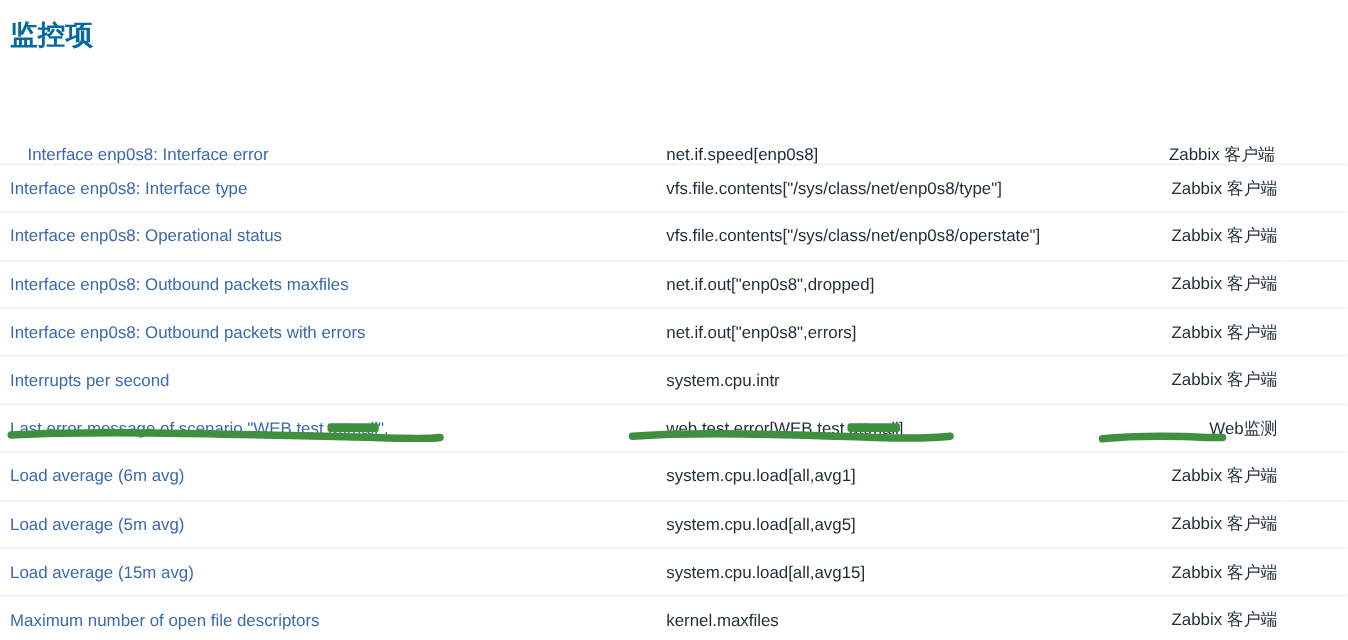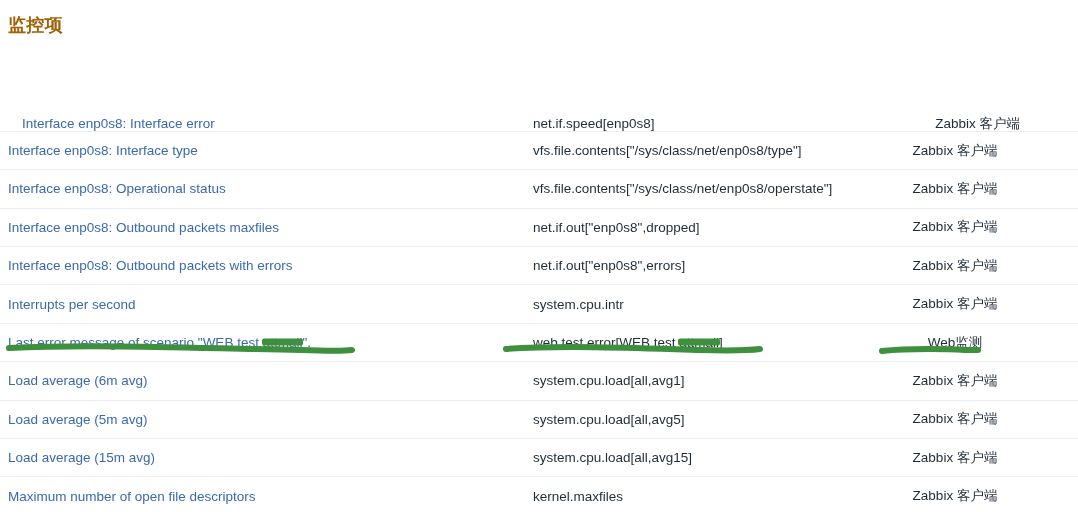--- a/index.html
+++ b/index.html
@@ -10,23 +10,23 @@
     background: #ffffff;
     font-family: "Liberation Sans", "DejaVu Sans", sans-serif;
     -webkit-font-smoothing: antialiased;
   }
   #app { position: relative; width: 1078px; height: 512px; background: #fff; }
 
   
   .page-title {
     position: absolute;
     left: 8px; top: 13px;
-    font-size: 18px;
+    font-size: 22px;
     font-weight: bold;
-    color: #a16207;
+    color: #0369a1;
     letter-spacing: .2px;
   }
 
   
   .filter-row {
     position: absolute;
     left: 0; top: 57px;
     width: 1078px;
     height: 36px;
     display: flex;
@@ -93,21 +93,21 @@
   table.items td {
     border-bottom: 1px solid #ebeef0;
     padding: 0 8px;
     color: #1f2c39;
     vertical-align: middle;
     white-space: nowrap;
     overflow: hidden;
   }
   td.c-name   { width: 525px; padding-left: 22px; }
   td.c-key    { width: 355px; }
-  td.c-type   { width: 150px; text-align: center; padding-right: 10px; }
+  td.c-type   { width: 150px; text-align: right; padding-right: 10px; }
   td.c-vtype  { width: 170px; text-align: right; padding-right: 10px; }
 
   .item-link {
     color: #3a69b0;
     text-decoration: none;
     cursor: pointer;
   }
 
   
   tr.clipped-row { height: 11px; }

